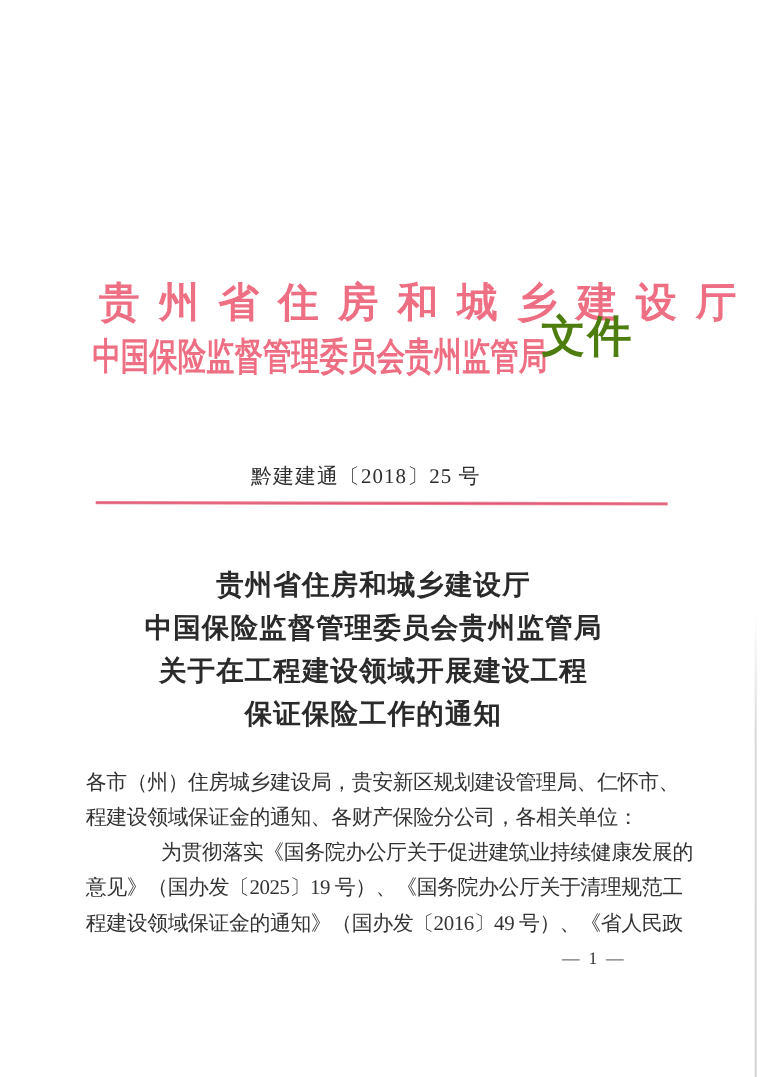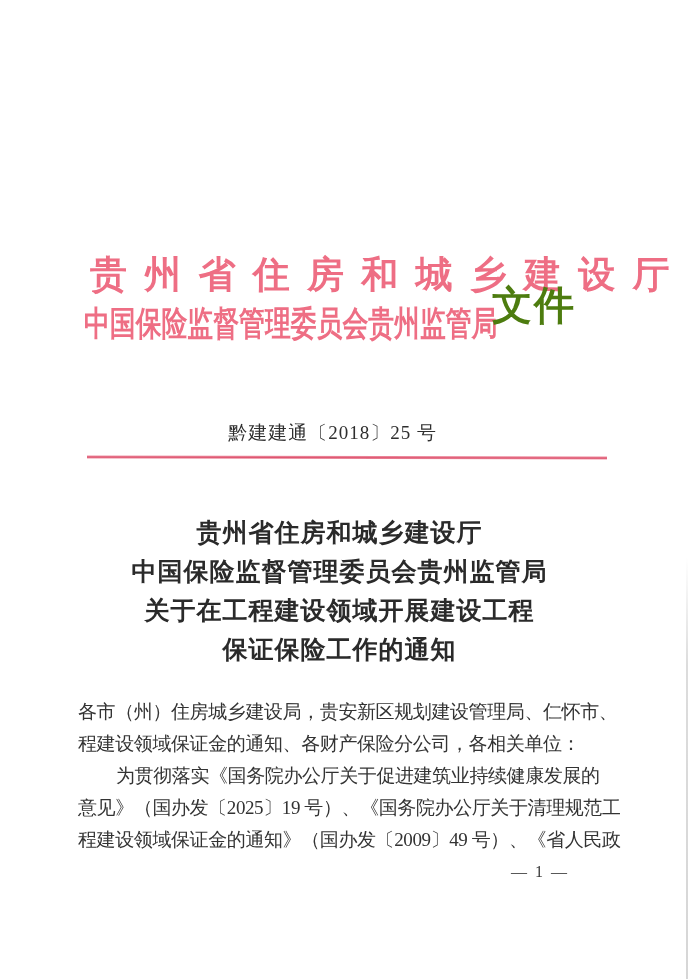--- a/index.html
+++ b/index.html
@@ -90,21 +90,21 @@
     left: 78px;
     top: 684px;
     width: 552px;
     font-size: 19px;
     letter-spacing: -0.4px;
     line-height: 32px;
     white-space: nowrap;
     color: #333333;
   }
   .body-line { height: 32px; }
-  .body-line.indent { text-indent: 38px; }
+  .body-line.indent { text-indent: 38px; text-align: right; }
   
   .page-number {
     position: absolute;
     left: 500px;
     top: 851px;
     width: 80px;
     text-align: center;
     font-size: 16px;
     letter-spacing: 2px;
     white-space: nowrap;
@@ -138,20 +138,20 @@
     <div>中国保险监督管理委员会贵州监管局</div>
     <div>关于在工程建设领域开展建设工程</div>
     <div>保证保险工作的通知</div>
   </div>
 
   <div class="doc-body">
     <div class="body-line">各市（州）住房城乡建设局，贵安新区规划建设管理局、仁怀市、</div>
     <div class="body-line">程建设领域保证金的通知、各财产保险分公司，各相关单位：</div>
     <div class="body-line indent">为贯彻落实《国务院办公厅关于促进建筑业持续健康发展的</div>
     <div class="body-line">意见》（国办发〔2025〕19 号）、《国务院办公厅关于清理规范工</div>
-    <div class="body-line">程建设领域保证金的通知》（国办发〔2009〕49 号）、《省人民政</div>
+    <div class="body-line">程建设领域保证金的通知》（国办发〔2016〕49 号）、《省人民政</div>
   </div>
 
   <div class="page-number">— 1 —</div>
 
   <div class="scan-edge"></div>
 
 </div>
 
 </body></html>

